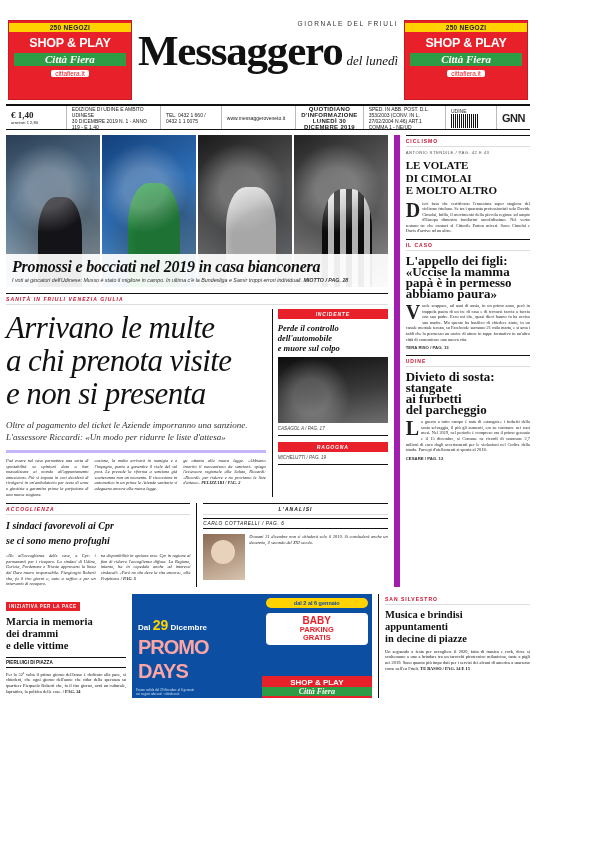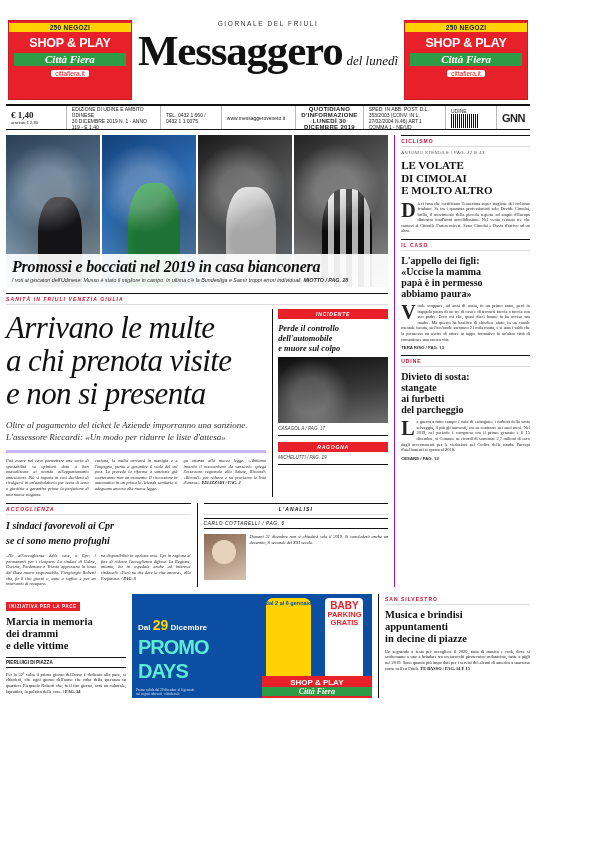--- a/index.html
+++ b/index.html
@@ -38,21 +38,21 @@
   .ad-box .citta {
     font-family: "Liberation Serif", serif; font-style: italic;
     background: #2e9b45; color: #fff; font-size: 11px; font-weight: bold;
     width: 92%; text-align: center; margin-top: 3px; line-height: 13px;
   }
   .ad-box .site {
     font-family: "Liberation Sans", sans-serif;
     font-size: 6.5px; margin-top: 4px; background:#fff; color:#e8202a;
     padding: 0 4px; border-radius: 2px;
   }
-  .title-wrap { flex: 1; text-align: center; padding: 0 6px; }
+  .title-wrap { flex: 1; text-align: right; padding: 0 6px; }
   .kicker {
     font-family: "Liberation Sans", sans-serif;
     font-size: 6.5px; letter-spacing: 1.6px; color: #333; margin-bottom: 2px;
   }
   .logo {
     font-family: "Liberation Serif", serif;
     font-size: 43px; font-weight: bold; letter-spacing: -1.2px; line-height: 44px;
     white-space: nowrap;
   }
   .logo-sub {
@@ -73,21 +73,21 @@
   .inforow .cell:last-child { border-right: none; }
   .price { font-size: 9px; font-weight: bold; font-family: "Liberation Serif", serif; }
   .centerline { flex: 1; text-align: center; font-size: 6px; font-weight: bold; letter-spacing: .3px; }
   .barcode { display:flex; gap:1px; align-items:flex-end; height:14px; }
   .barcode i { display:block; width:1px; height:100%; background:#111; }
   .gnn { font-family:"Liberation Sans", sans-serif; font-weight:bold; font-size:11px; letter-spacing:-0.5px; }
 
   
   .body-grid { display: flex; gap: 6px; margin-top: 5px; }
   .left-col { width: 430px; font-style: italic; }
-  .right-col { width: 152px; border-left: 1px solid #a21caf; padding-left: 6px; }
+  .right-col { width: 152px; border-left: 6px solid #a21caf; padding-left: 6px; }
 
   
   .photobar { position: relative; height: 152px; display: flex; gap: 2px; }
   .ph { flex: 1; position: relative; overflow: hidden; }
   .ph1 { background: linear-gradient(160deg,#2b3f55 0%,#56728c 40%,#8aa2b4 70%,#c9d4dc 100%); }
   .ph2 { background: linear-gradient(150deg,#13407a 0%,#2e6fb7 45%,#7fb3e0 100%); }
   .ph3 { background: linear-gradient(150deg,#1a1a1a 0%,#4d4d4d 40%,#9aa0a6 100%); }
   .ph4 { background: linear-gradient(150deg,#222 0%,#666 50%,#d8d8d8 100%); }
   .ph::after {
     content:""; position:absolute; inset:0;
@@ -151,21 +151,21 @@
   .byline { font-family:"Liberation Sans", sans-serif; font-size:4.8px; letter-spacing:.6px; border-top:1px solid #111; border-bottom:1px solid #111; padding:2px 0; margin-top:3px;}
   .mugshot { width:42px; height:46px; background:linear-gradient(160deg,#8b6b55,#d7c3ae); float:left; margin:0 4px 2px 0; position:relative; overflow:hidden;}
   .mugshot::after{content:"";position:absolute;left:8px;top:6px;width:24px;height:24px;border-radius:50%;background:#e8d2bb;}
 
   
   .rlabel {
     font-family:"Liberation Sans", sans-serif; font-size:5px; letter-spacing:1px;
     color:#c8102e; font-weight:bold; border-top:1px solid #111; border-bottom:1px solid #ddd; padding:2px 0;
   }
   .rtitle { font-size:11px; line-height:12.5px; font-weight:bold; margin-top:4px; }
-  .rtitle.small { font-size:10px; line-height:11px; }
+  .rtitle.small { font-size:13px; line-height:11px; }
   .rbyline { font-family:"Liberation Sans", sans-serif; font-size:4.3px; color:#555; margin-top:3px; letter-spacing:.4px;}
   .rtext { font-size:4.4px; line-height:5.6px; text-align:justify; margin-top:4px; color:#222; }
   .rtext .dropcap { float:left; font-size:20px; line-height:16px; font-weight:bold; margin:1px 2px 0 0; }
   .rref { font-family:"Liberation Sans", sans-serif; font-size:4.3px; font-weight:bold; margin-top:3px; color:#333; }
   .rsep { border-bottom:1px solid #111; margin-top:5px; }
 
   
   .bottom { display:flex; gap:6px; margin-top:7px; }
   .bl { width:120px; }
   .bc { flex:1; }
@@ -174,22 +174,22 @@
     height: 104px; background:#0b4ea2; position:relative; overflow:hidden; color:#fff;
     display:flex; align-items:stretch;
   }
   .promo .left { width:54%; padding:23px 6px; position:relative; }
   .promo .dal { font-family:"Liberation Sans", sans-serif; font-size:8px; font-weight:bold; }
   .promo .dal b { color:#ffd200; font-size:14px; }
   .promo .days {
     font-family:"Liberation Sans", sans-serif; font-weight:bold; color:#ffd200;
     font-size:27px; line-height:24px; letter-spacing:-1px; margin-top:2px;
   }
-  .promo .days span { color:#5eead4; display:block; font-size:20px; }
-  .promo .right { width:46%; padding:4px; display:flex; flex-direction:row; gap:14px; }
+  .promo .days span { color:#fca5a5; display:block; font-size:20px; }
+  .promo .right { width:46%; padding:4px; display:flex; flex-direction:column; gap:5px; }
   .pill {
     background:#ffd200; color:#0b4ea2; font-family:"Liberation Sans", sans-serif;
     font-size:5.5px; font-weight:bold; text-align:center; border-radius:7px; padding:2px 0;
   }
   .babybox { background:#fff; color:#e8202a; text-align:center; border-radius:4px; padding:3px 2px; }
   .babybox .b1 { font-family:"Liberation Sans", sans-serif; font-size:10px; font-weight:bold; line-height:10px;}
   .babybox .b2 { font-family:"Liberation Sans", sans-serif; font-size:7.5px; font-weight:bold; line-height:8px;}
   .promo .brandbar {
     position:absolute; right:0; bottom:0; width:46%; background:#e8202a; text-align:center; padding:2px 0;
   }

